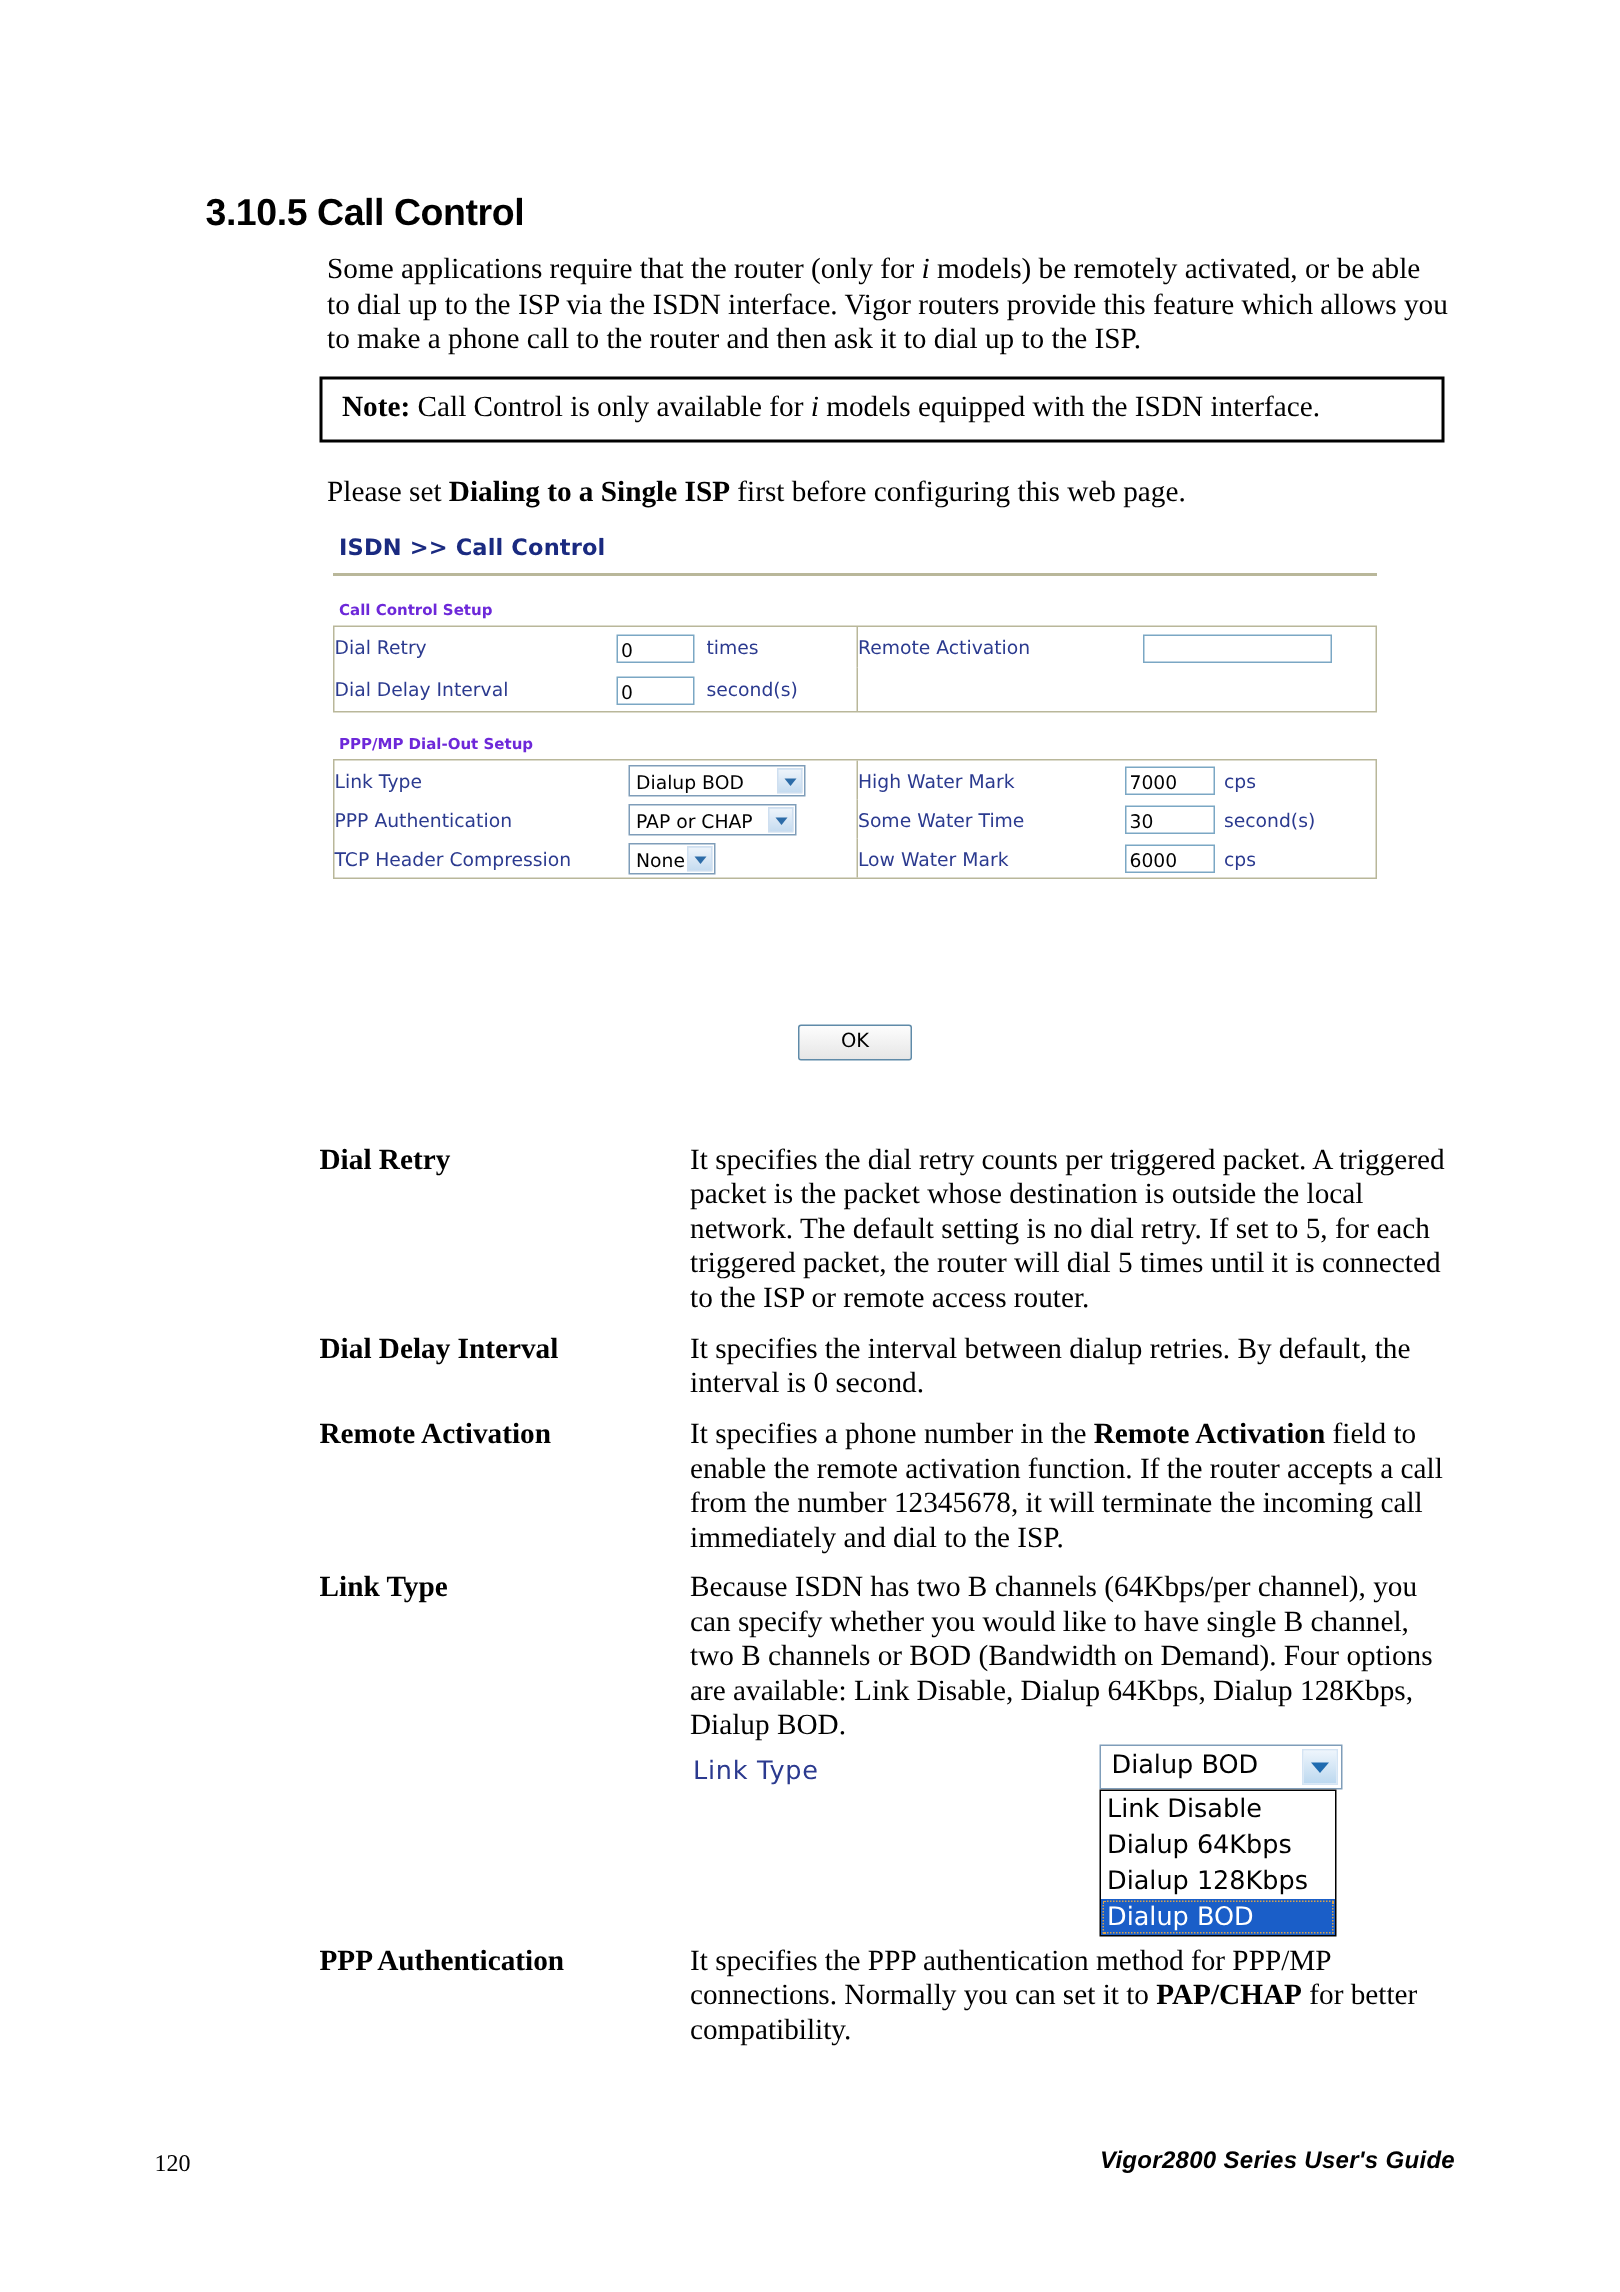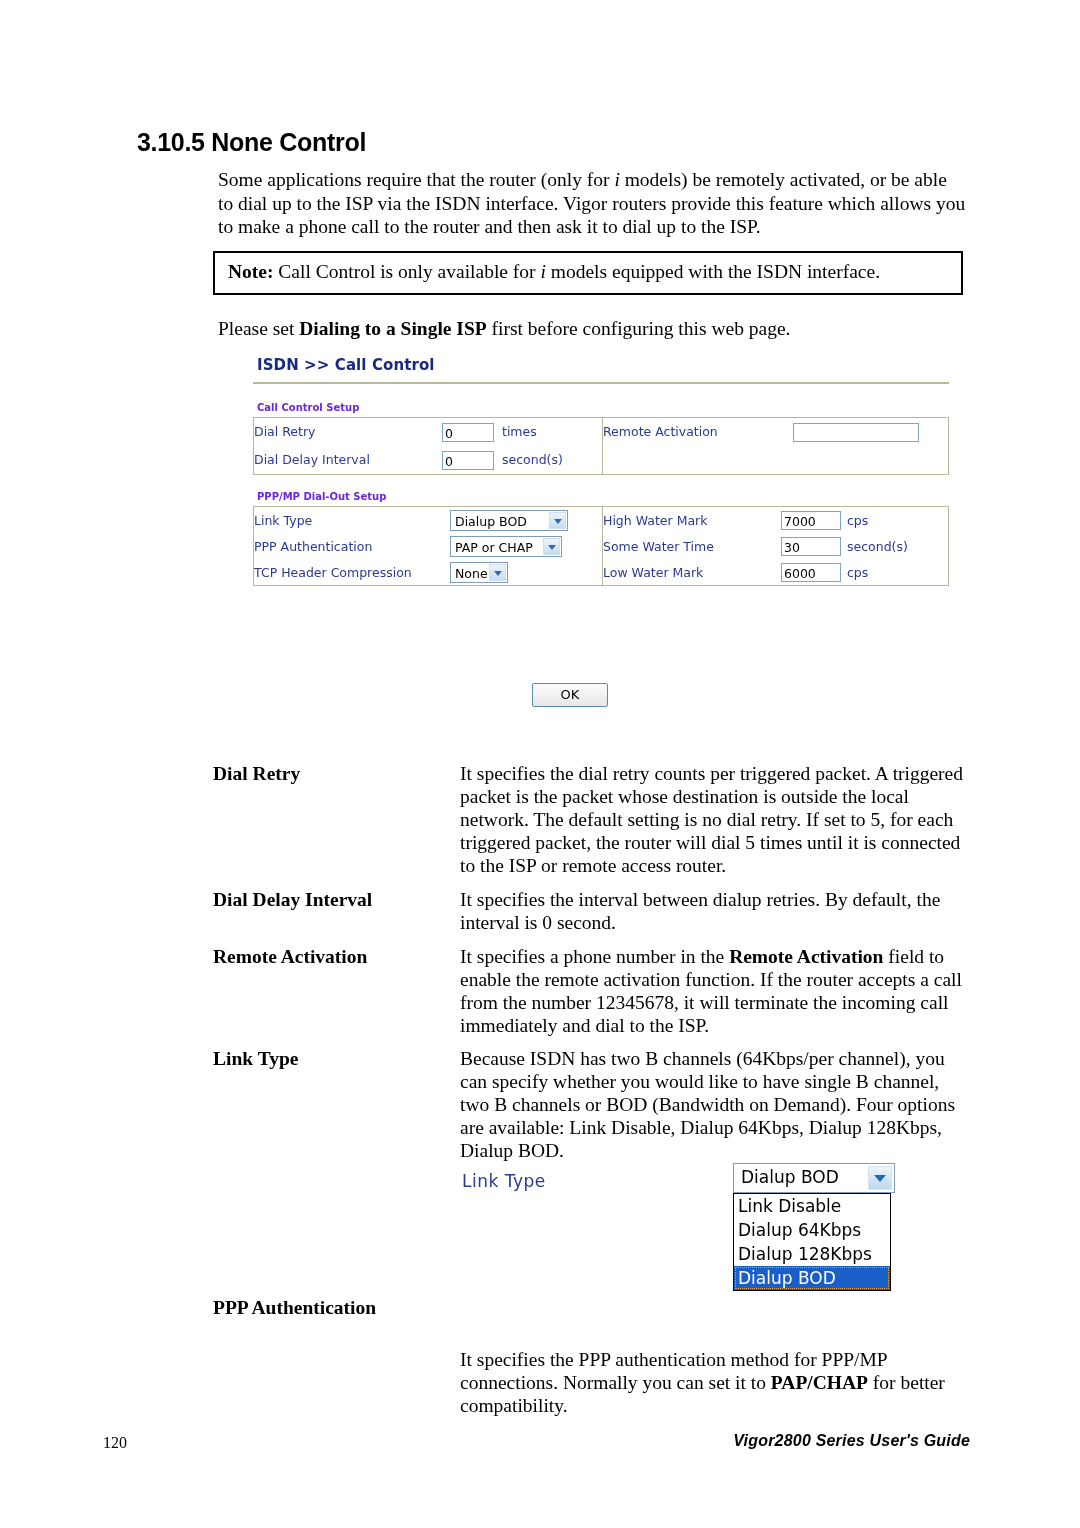--- a/index.html
+++ b/index.html
@@ -67,21 +67,20 @@
   }
 
   
   .router-ui {
     position: absolute;
     left: 222px;
     top: 356px;
     width: 696px;
     font-family: "DejaVu Sans", sans-serif;
     color: #1c2a7a;
-    margin-left: 31px;
   }
   .ui-breadcrumb {
     font-size: 15px;
     font-weight: bold;
     color: #1a2a80;
     letter-spacing: 0.1px;
     padding-left: 4px;
   }
   .ui-rule {
     margin-top: 8px;
@@ -322,21 +321,21 @@
     font-size: 16px;
     letter-spacing: 0.2px;
     white-space: nowrap;
   }
   b, .b { font-weight: bold; }
   i, .i { font-style: italic; }
 </style>
 </head>
 <body>
 
-<div class="page-heading">3.10.5 None Control</div>
+<div class="page-heading">3.10.5 Call Control</div>
 
 <div class="intro-para"><span>Some applications require that the router (only for </span><i>i</i><span> models) be remotely activated, or be able to dial up to the ISP via the ISDN interface. Vigor routers provide this feature which allows you to make a phone call to the router and then ask it to dial up to the ISP.</span></div>
 
 <div class="note-box">
   <div class="note-text"><span class="note-label">Note:</span><span> Call Control is only available for </span><i>i</i><span> models equipped with the ISDN interface.</span></div>
 </div>
 
 <div class="please-line"><span>Please set </span><b>Dialing to a Single ISP</b><span> first before configuring this web page.</span></div>
 
 <div class="router-ui">
@@ -461,16 +460,16 @@
     <div class="dd-list">
       <div class="dd-item">Link Disable</div>
       <div class="dd-item">Dialup 64Kbps</div>
       <div class="dd-item">Dialup 128Kbps</div>
       <div class="dd-item selected">Dialup BOD</div>
     </div>
   </div>
 </div>
 
 <div class="def-term" style="top:1296px;">PPP Authentication</div>
-<div class="def-desc" style="top:1348px;"><span>It specifies the PPP authentication method for PPP/MP connections. Normally you can set it to </span><b>PAP/CHAP</b><span> for better compatibility.</span></div>
+<div class="def-desc" style="top:1296px;"><span>It specifies the PPP authentication method for PPP/MP connections. Normally you can set it to </span><b>PAP/CHAP</b><span> for better compatibility.</span></div>
 
 <div class="footer-page">120</div>
 <div class="footer-title">Vigor2800 Series User's Guide</div>
 
 </body></html>

